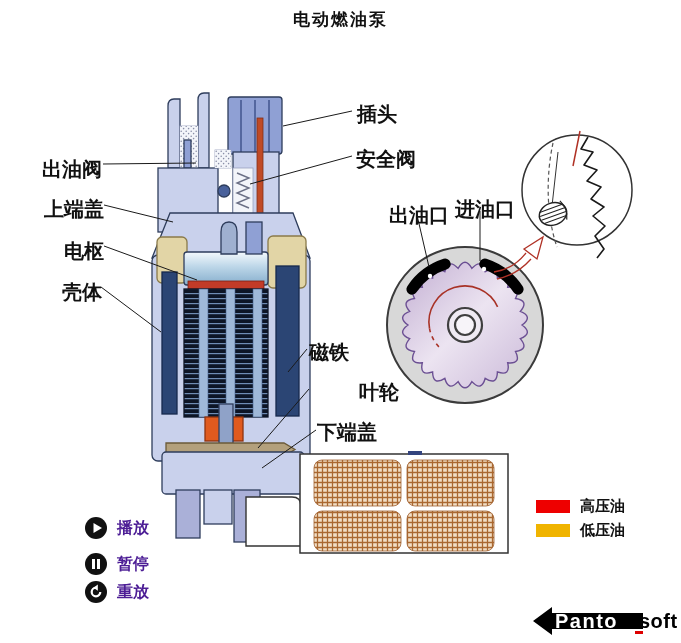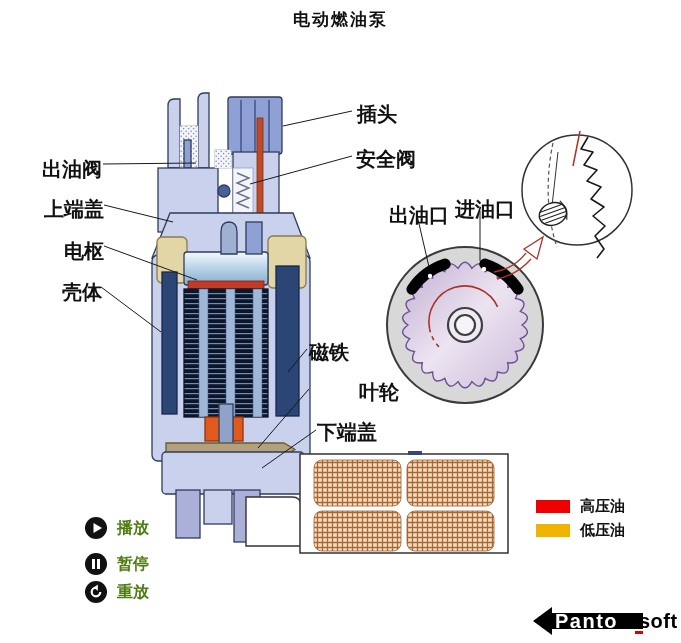--- a/index.html
+++ b/index.html
@@ -9,21 +9,21 @@
   .title{position:absolute;left:0;top:8px;width:681px;text-align:center;
          font-size:17px;font-weight:bold;color:#111;letter-spacing:2px;}
   .callout{position:absolute;font-size:20px;font-weight:600;color:#111;white-space:nowrap;}
   .callout.r{text-align:right;width:72px;}
   .legend-row{position:absolute;left:536px;display:flex;align-items:center;gap:10px;}
   .legend-row .lg-label{font-size:15px;font-weight:600;color:#111;white-space:nowrap;}
   .legend-row svg{display:block;}
   .control-row{position:absolute;left:84px;display:flex;align-items:center;gap:9px;height:24px;cursor:pointer;}
   .ctl-btn{width:24px;height:24px;display:block;}
   .ctl-btn svg{display:block;}
-  .ctl-label{font-size:16px;font-weight:bold;color:#4d7c0f;white-space:nowrap;}
+  .ctl-label{font-size:16px;font-weight:bold;color:#4c1d95;white-space:nowrap;}
   .logo{position:absolute;left:531px;top:604px;width:150px;height:36px;}
   .logo svg{position:absolute;left:0;top:0;}
   .logo .p1{position:absolute;left:24px;top:6px;font-size:20px;font-weight:bold;color:#fff;letter-spacing:1.5px;}
   .logo .p2{position:absolute;left:108px;top:6px;font-size:20px;font-weight:bold;color:#000;letter-spacing:0.5px;}
   .logo .reddot{position:absolute;left:104px;top:27px;width:8px;height:3px;background:#d00;}
 </style>
 </head>
 <body>
 
 <div class="stage">

